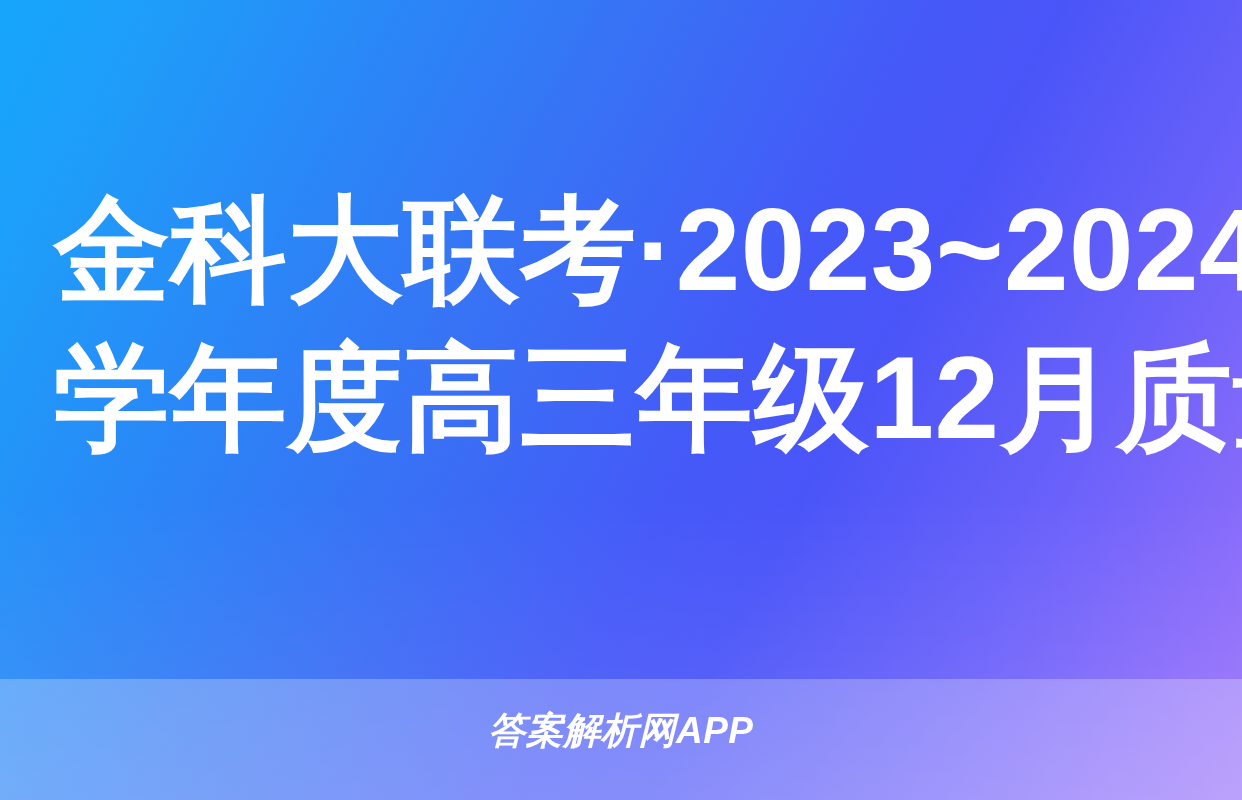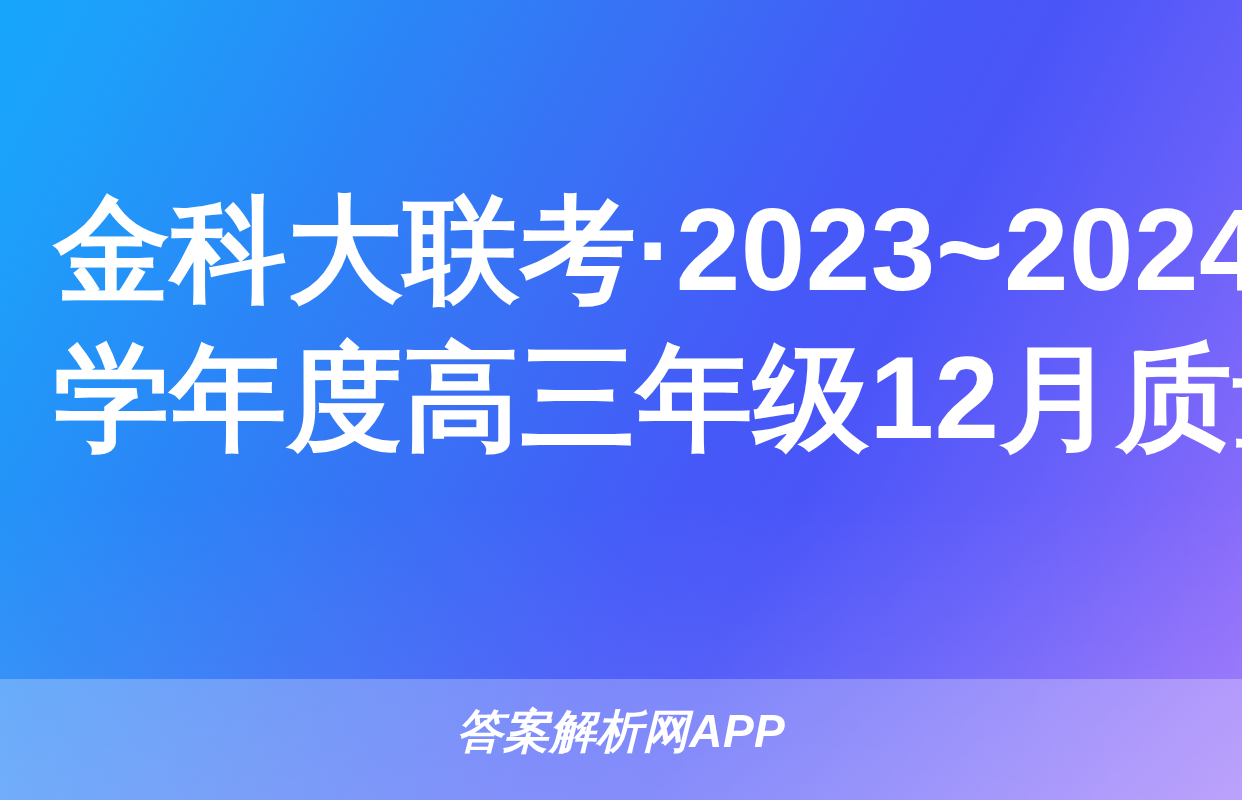--- a/index.html
+++ b/index.html
@@ -86,21 +86,21 @@
     position: absolute;
     left: 0;
     right: 0;
     top: 703px;
     text-align: center;
   }
 
   .watermark-text {
     display: inline-block;
     color: #ffffff;
-    font-size: 46px;
+    font-size: 37px;
     line-height: 56px;
     font-weight: 700;
     font-style: italic;
     letter-spacing: 0.5px;
     white-space: nowrap;
   }
 </style>
 </head>
 <body>
 

